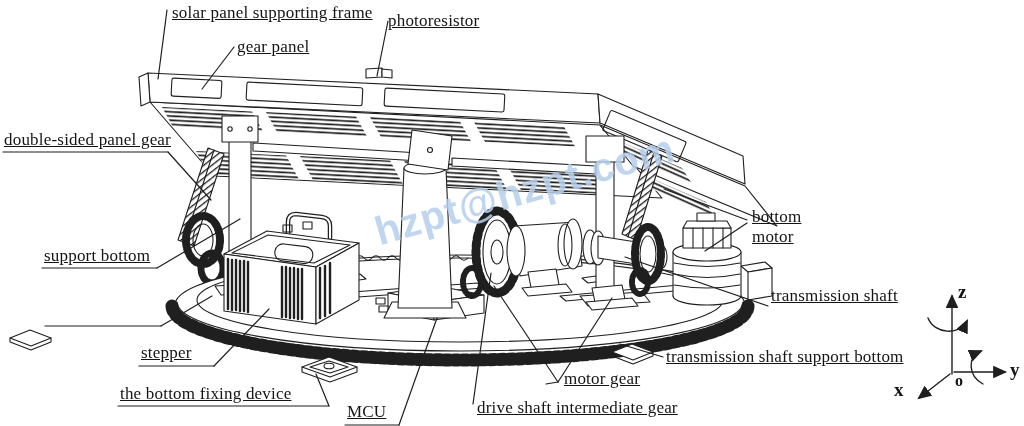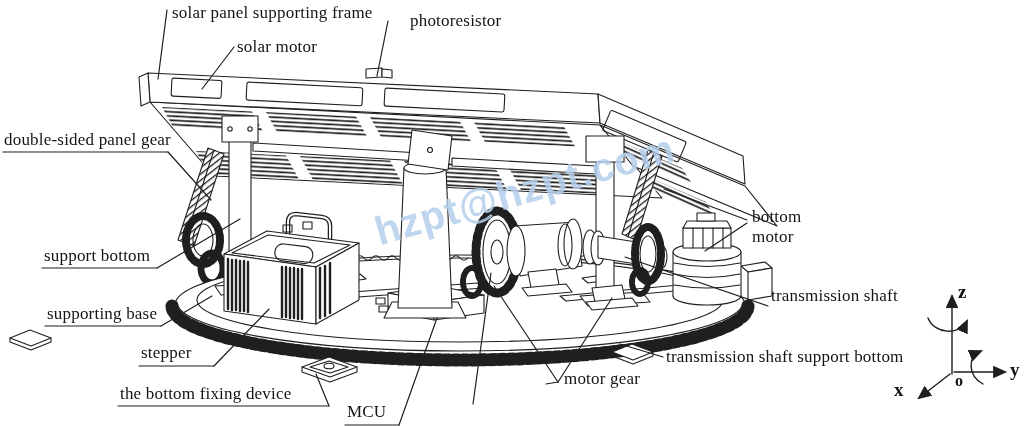--- a/index.html
+++ b/index.html
@@ -11,20 +11,21 @@
     font-family:"Liberation Serif", serif;
   }
   .stage svg{position:absolute;left:0;top:0;}
   .lbl{
     position:absolute;
     font-size:17px;
     letter-spacing:.2px;
     color:#141414;
     white-space:nowrap;
     line-height:20px;
+    text-decoration:underline;
   }
   .axis-letter{
     position:absolute;
     font-size:19px;
     font-weight:600;
     color:#141414;
   }
   .watermark{
     position:absolute;
     left:376px;top:210px;
@@ -285,28 +286,28 @@
         <line x1="950" y1="374" x2="919" y2="398" marker-end="url(#ah)"></line>
         <path d="M 928,318 C 934,334 960,336 967,321" marker-end="url(#ah)"></path>
         <path d="M 983,384 C 968,376 967,357 981,351" marker-end="url(#ah)"></path>
       </g>
     </g>
   </svg>
 
   <div class="watermark" style="color:#b5cfec;">hzpt@hzpt.com</div>
 
   <div class="lbl" style="left:172px;top:3px">solar panel supporting frame</div>
-  <div class="lbl" style="left:410px;top:11px">photoresistor</div>
-  <div class="lbl" style="left:237px;top:37px">solar motor</div>
+  <div class="lbl" style="left:388px;top:11px">photoresistor</div>
+  <div class="lbl" style="left:237px;top:37px">gear panel</div>
   <div class="lbl" style="left:4px;top:130px">double-sided panel gear</div>
   <div class="lbl" style="left:44px;top:246px">support bottom</div>
-  <div class="lbl" style="left:47px;top:304px">supporting base</div>
   <div class="lbl" style="left:141px;top:343px">stepper</div>
   <div class="lbl" style="left:120px;top:384px">the bottom fixing device</div>
   <div class="lbl" style="left:347px;top:402px">MCU</div>
+  <div class="lbl" style="left:477px;top:398px">drive shaft intermediate gear</div>
   <div class="lbl" style="left:564px;top:369px">motor gear</div>
   <div class="lbl" style="left:666px;top:347px">transmission shaft support bottom</div>
   <div class="lbl" style="left:771px;top:286px">transmission shaft</div>
   <div class="lbl" style="left:752px;top:207px">bottom</div>
   <div class="lbl" style="left:752px;top:227px">motor</div>
 
   <div class="axis-letter" style="left:958px;top:281px">z</div>
   <div class="axis-letter" style="left:1010px;top:359px">y</div>
   <div class="axis-letter" style="left:894px;top:379px">x</div>
   <div class="axis-letter" style="left:955px;top:372px;font-size:16px">o</div>

